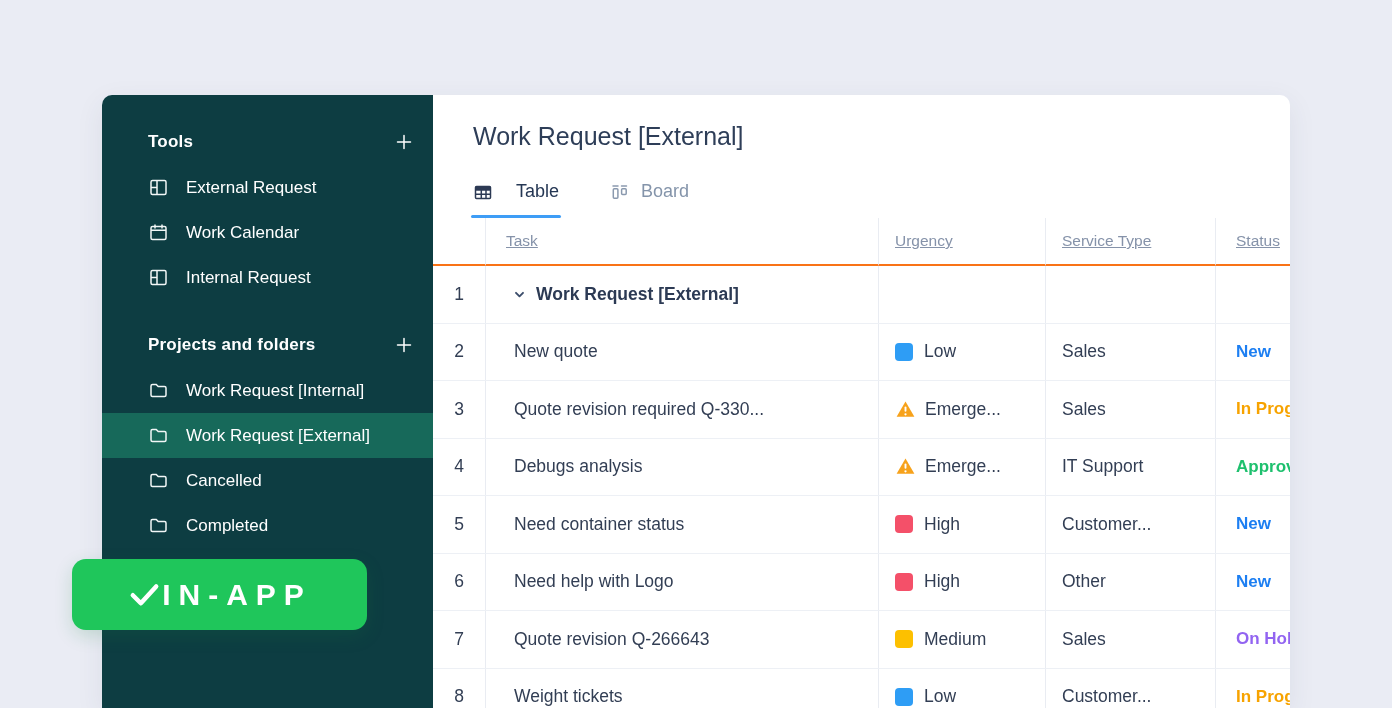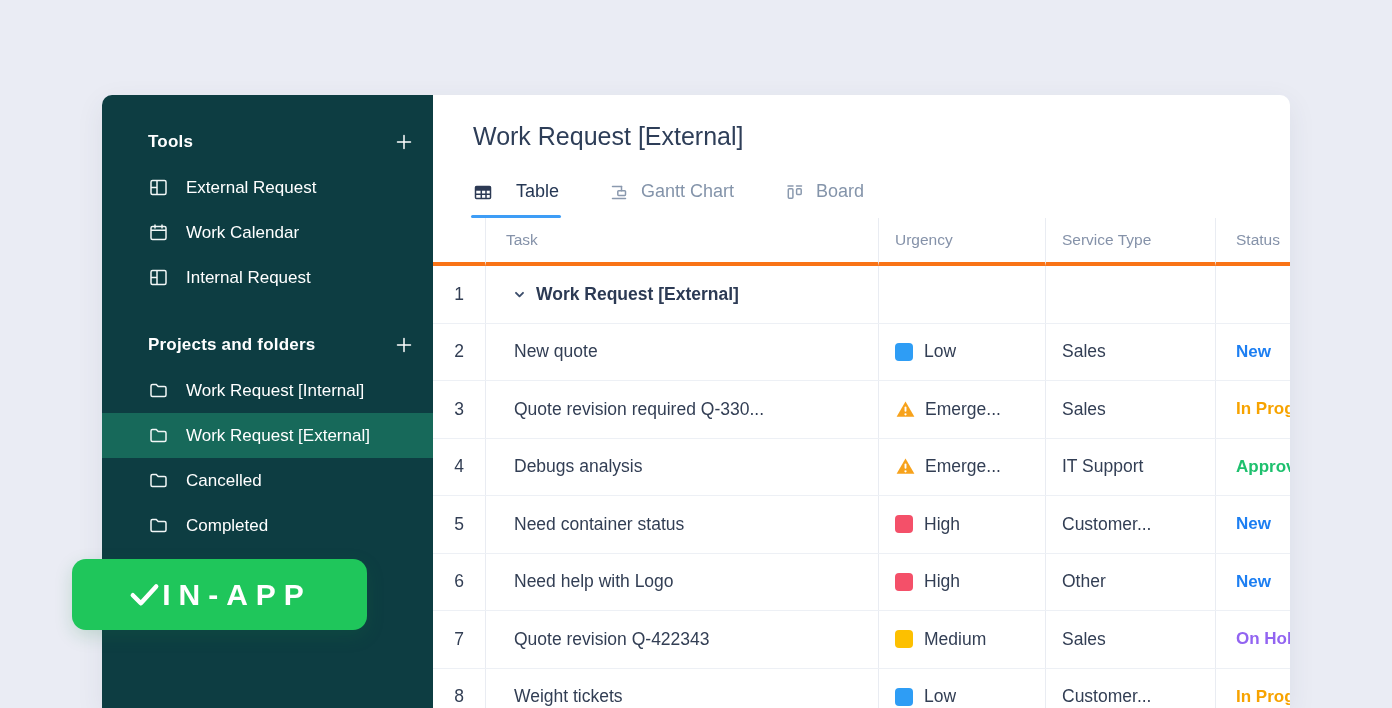--- a/index.html
+++ b/index.html
@@ -101,21 +101,21 @@
     content: "";
     position: absolute; left: -2px; right: -2px; bottom: 0;
     height: 3px; border-radius: 2px;
     background: var(--accent, #3e9df6);
   }
   
   .table { flex: 1 1 auto; overflow: hidden; }
   .thead, .trow { display: flex; align-items: stretch; }
   .thead { height: 48px; }
   .trow { height: 57.5px; border-bottom: 1px solid #edf0f5; }
-  .thead > div { border-bottom: 4px solid #f97316; }
+  .thead > div { border-bottom: 2px solid #f97316; text-decoration: underline; }
   .cell, .hcell { display: flex; align-items: center; }
   .col-num  { width: 52px;  flex: 0 0 52px; justify-content: center; }
   .col-task { width: 393px; flex: 0 0 393px; border-left: 1px solid #e9ecf2; padding-left: 28px; }
   .col-urgency { width: 167px; flex: 0 0 167px; border-left: 1px solid #e9ecf2; padding-left: 16px; }
   .col-service { width: 170px; flex: 0 0 170px; border-left: 1px solid #e9ecf2; padding-left: 16px; }
   .col-status  { width: 160px; flex: 0 0 160px; border-left: 1px solid #e9ecf2; padding-left: 20px; }
   .hcell { color: #8592a9; font-size: 15.5px; }
   .hcell.col-task { padding-left: 20px; }
   .row-num { color: #8592a9; font-size: 15.5px; }
   .cell { font-size: 17.5px; color: #323e54; white-space: nowrap; overflow: hidden; }
@@ -238,31 +238,20 @@
               <line x1="2.5" y1="12.2" x2="17.5" y2="12.2"></line>
               <line x1="8.3" y1="8" x2="8.3" y2="16.5"></line>
               <line x1="13" y1="8" x2="13" y2="16.5"></line>
             </svg>
           </span>
           <span class="tab-label">Table</span>
         </div>
         <div class="tab">
           <span class="tab-icon">
             <svg viewBox="0 0 20 20" stroke-linecap="round">
-              <path d="M3.5 4.5 H12.5"></path>
-              <path d="M12.5 4.5 V8.8"></path>
-              <rect x="8.8" y="8.8" width="7.7" height="4.6" rx="0.8"></rect>
-              <path d="M3.5 16.5 H16.5"></path>
-            </svg>
-          </span>
-          <span class="tab-label">Gantt Chart</span>
-        </div>
-        <div class="tab">
-          <span class="tab-icon">
-            <svg viewBox="0 0 20 20" stroke-linecap="round">
               <path d="M4 4 H9"></path>
               <path d="M12.5 4 H17.5"></path>
               <rect x="4.3" y="6.8" width="4.6" height="9.5" rx="1"></rect>
               <rect x="12.6" y="6.8" width="4.6" height="5.8" rx="1"></rect>
             </svg>
           </span>
           <span class="tab-label">Board</span>
         </div>
       </div>
     <div class="table">
@@ -376,21 +365,21 @@
             <div class="cell col-service">
               <span class="svc-text">Other</span>
             </div>
             <div class="cell col-status">
               <span class="status-label" style="color: rgb(29, 127, 242);">New</span>
             </div>
           </div>
           <div class="trow">
             <div class="cell col-num row-num">7</div>
             <div class="cell col-task">
-              <span class="task-text">Quote revision Q-422343</span>
+              <span class="task-text">Quote revision Q-266643</span>
             </div>
             <div class="cell col-urgency">
               <span class="urg-square" style="background: rgb(253, 192, 0);"></span>
               <span class="urg-label">Medium</span>
             </div>
             <div class="cell col-service">
               <span class="svc-text">Sales</span>
             </div>
             <div class="cell col-status">
               <span class="status-label" style="color: rgb(146, 100, 241);">On Hold</span>

